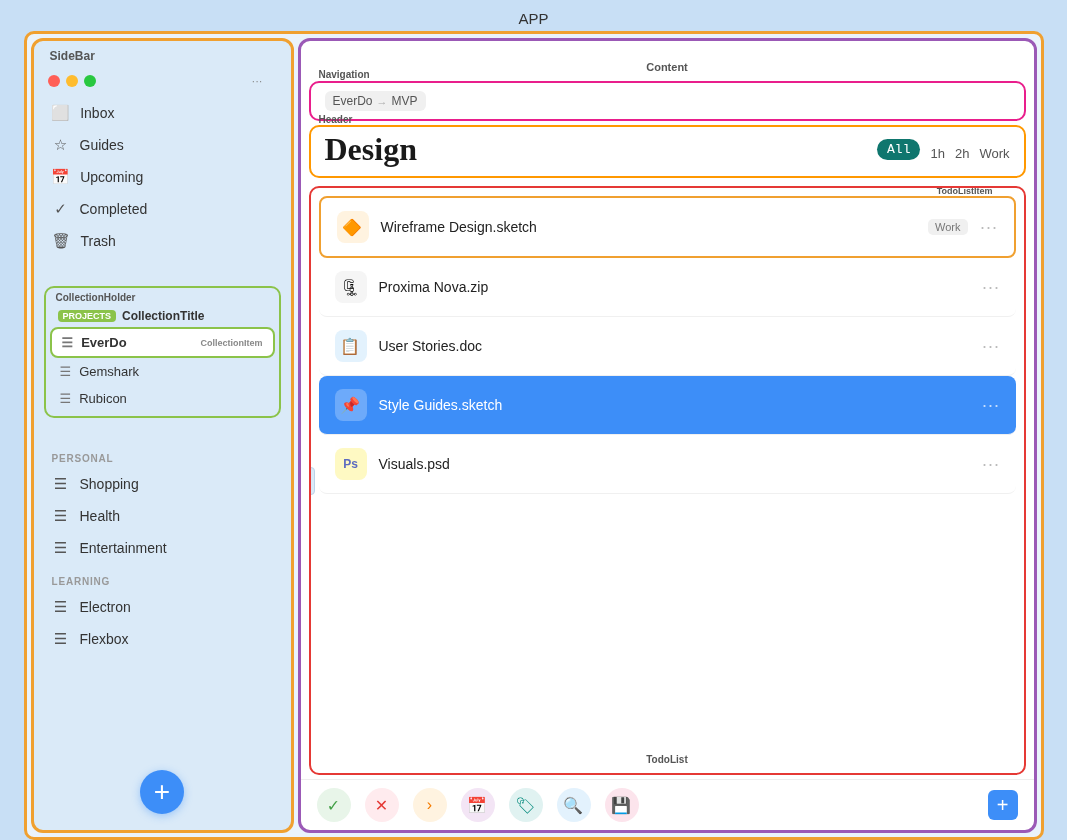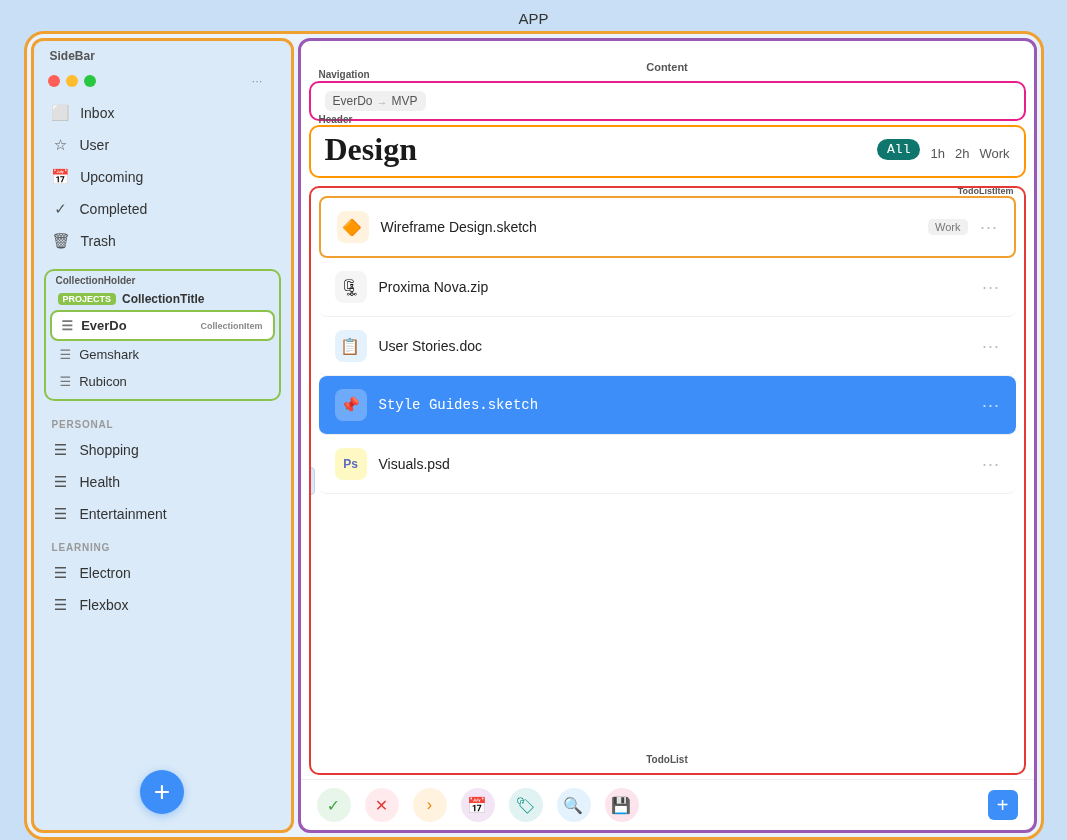--- a/index.html
+++ b/index.html
@@ -23,21 +23,21 @@
       text-align: center;
       margin-top: 10px;
       margin-bottom: 4px;
     }
 
     .app-container {
       display: flex;
       width: 1020px;
       height: 833px;
       border: 3px solid #f0a030;
-      border-radius: 20px;
+      border-radius: 10px;
       overflow: hidden;
       position: relative;
       background: #eaf3fc;
     }
 
     
     .sidebar {
       width: 263px;
       min-width: 263px;
       background: #daeaf8;
@@ -102,21 +102,21 @@
       font-weight: 600;
       color: #999;
       letter-spacing: 0.8px;
       text-transform: uppercase;
       padding: 12px 18px 4px;
     }
 
     .collection-holder {
       border: 2px solid #8bc34a;
       border-radius: 10px;
-      margin: 6px 10px;
+      margin: 23px 10px;
       padding: 4px 4px;
       position: relative;
     }
 
     .collection-holder-label {
       font-size: 10px;
       font-weight: 600;
       color: #555;
       padding: 0 6px 2px;
     }
@@ -385,21 +385,21 @@
       border-bottom: 1px solid #f0f0f0;
       cursor: pointer;
       position: relative;
     }
 
     .todo-item.active {
       background: #3d8ef8;
       color: white;
     }
 
-    .todo-item.active .todo-name { color: white; font-family: Liberation Mono, monospace; }
+    .todo-item.active .todo-name { color: white; }
     .todo-item.active .todo-more { color: rgba(255,255,255,0.7); }
 
     .todo-icon-wrap {
       width: 32px;
       height: 32px;
       border-radius: 8px;
       display: flex;
       align-items: center;
       justify-content: center;
       font-size: 16px;
@@ -513,21 +513,21 @@
       <span class="sidebar-options">···</span>
     </div>
 
     <div class="sidebar-nav">
       <div class="sidebar-item">
         <span class="icon">⬜</span>
         <span>Inbox</span>
       </div>
       <div class="sidebar-item">
         <span class="icon">☆</span>
-        <span>User</span>
+        <span>Guides</span>
       </div>
       <div class="sidebar-item">
         <span class="icon">📅</span>
         <span>Upcoming</span>
       </div>
       <div class="sidebar-item">
         <span class="icon">✓</span>
         <span>Completed</span>
       </div>
       <div class="sidebar-item">
@@ -612,21 +612,21 @@
         </div>
       </div>
     </div>
 
 
     <div class="todo-list-section">
 
       <div class="collapse-handle">‹›</div>
 
       <div style="border: 2px solid #f0a030; border-radius: 8px; margin: 8px 8px 0; position: relative;">
-        <span style="font-size:9px;font-weight:600;color:#555;position:absolute;top:-12px;right:0;">TodoListItem</span>
+        <span style="font-size:9px;font-weight:600;color:#555;position:absolute;top:-12px;right:21px;">TodoListItem</span>
         <div class="todo-item" style="border-bottom: none;">
           <div class="todo-icon-wrap todo-icon-orange">
             <span>🔶</span>
           </div>
           <span class="todo-name">Wireframe Design.sketch</span>
           <span class="todo-tag">Work</span>
           <span class="todo-more">···</span>
         </div>
       </div>
 

